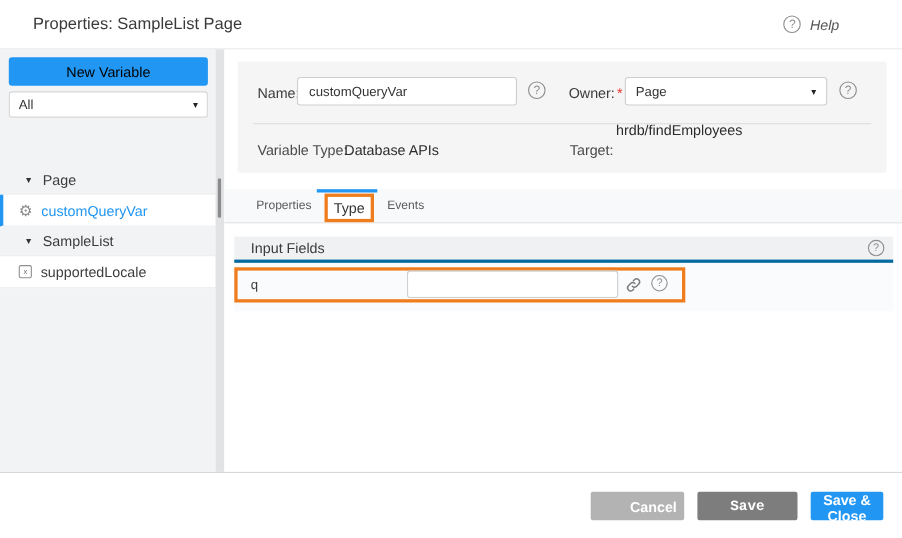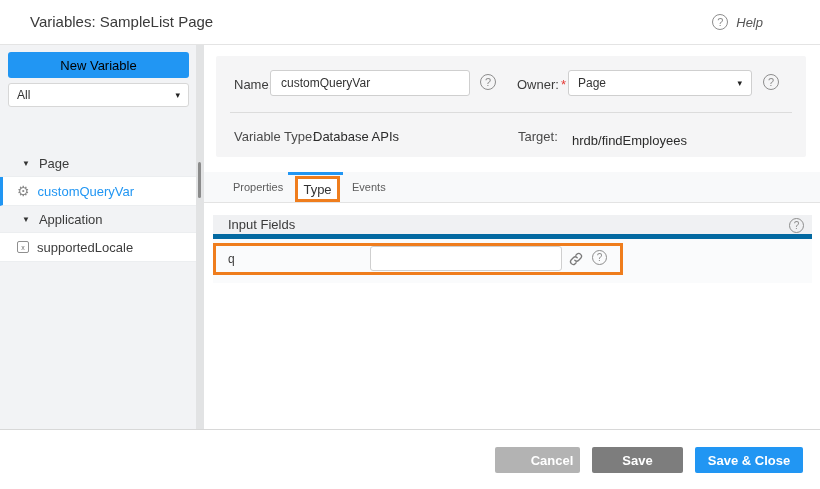--- a/index.html
+++ b/index.html
@@ -44,45 +44,45 @@
   .sel .arrow { margin-left:auto; font-size:9px; color:#222; }
   .card-divider { position:absolute; left:14px; top:56px; width:562px; height:1px; background:#dcdcdc; }
   .ro-label { position:absolute; font-size:13px; color:#4a4a4a; }
   .ro-value { position:absolute; font-size:13px; color:#2b2b2b; }
 
   .tabbar { position:absolute; left:0; top:127px; width:616px; height:31px; background:#f8f9fa; border-bottom:1px solid #e3e3e3; }
   .tab { position:absolute; top:0; height:30px; line-height:30px; font-size:11px; color:#5c5c5c; cursor:pointer; }
   .tab-active-bar { position:absolute; left:84px; top:0; width:55px; height:3px; background:#2196f3; }
   .tab-data-box { position:absolute; left:91px; top:4px; width:45px; height:26px; background:#fff; border:3px solid #ef7d1d; display:flex; align-items:center; justify-content:center; font-size:13px; color:#333; cursor:pointer; }
 
-  .section-header { position:absolute; left:9px; top:170px; width:599px; height:24px; background:#f0f1f3; border-bottom:5px solid #0369a1; display:flex; align-items:center; }
+  .section-header { position:absolute; left:9px; top:170px; width:599px; height:24px; background:#f0f1f3; border-bottom:3px solid #0369a1; display:flex; align-items:center; }
   .section-title { font-size:13px; color:#3a3a3a; margin-left:15px; }
   .section-header .qicon { position:absolute; right:8px; top:3px; }
   .section-body { position:absolute; left:9px; top:194px; width:599px; height:44px; background:#fafbfc; }
 
   .annot-row { position:absolute; left:0; top:4px; width:410px; height:32px; border:3px solid #ef7d1d; background:transparent; }
   .annot-row .row-label { position:absolute; left:12px; top:6px; font-size:12px; color:#3c3c3c; }
   .annot-row .row-input { left:154px; top:0px; width:192px; height:25px; }
   .link-icon { position:absolute; left:352px; top:5px; width:16px; height:16px; cursor:pointer; }
   .annot-row .qicon { position:absolute; left:376px; top:4px; cursor:pointer; }
 
   
   .footer { position:absolute; left:0; top:429px; width:820px; height:60px; background:#fff; border-top:1px solid #d8d8d8; display:flex; justify-content:flex-end; align-items:flex-start; gap:12px; padding:17px 17px 0 0; }
   .btn { height:26px; border:none; border-radius:2px; color:#fff; font-size:13px; font-weight:bold; font-family:inherit; cursor:pointer; }
   .btn-cancel { width:85px; background:#b3b3b3;padding-left:29px; }
-  .btn-save { width:91px; background:#7d7d7d; }
-  .btn-saveclose { width:108px; background:#2196f3; }
+  .btn-save { width:91px; background:#7d7d7d;font-family:Liberation Mono, monospace; }
+  .btn-saveclose { width:66px; background:#2196f3; }
 </style>
 </head>
 <body>
 
 <div class="stage">
 
   <div class="titlebar">
-    <div class="title">Variables: SampleList Page</div>
+    <div class="title">Properties: SampleList Page</div>
     <div class="help-group">
       <span class="qicon">?</span>
       <span class="help-label">Help</span>
     </div>
   </div>
 
   <div class="sidebar">
     <button class="btn-new">New Variable</button>
 
     <div class="filter-select">
@@ -95,21 +95,21 @@
       <div class="tree-row tree-group">
         <span class="tri">▼</span>
         <span>Page</span>
       </div>
       <div class="tree-row tree-item selected">
         <span class="gear-glyph">⚙</span>
         <span>customQueryVar</span>
       </div>
       <div class="tree-row tree-group">
         <span class="tri">▼</span>
-        <span>Application</span>
+        <span>SampleList</span>
       </div>
       <div class="tree-row tree-item">
         <span class="var-box">x</span>
         <span>supportedLocale</span>
       </div>
     </div>
   </div>
 
   <div class="sb-scrolltrack">
     <div class="sb-thumb"></div>
@@ -127,21 +127,21 @@
         <span>Page</span>
         <span class="arrow">▾</span>
       </div>
       <span class="qicon" style="position:absolute; left:547px; top:18px;">?</span>
 
       <div class="card-divider"></div>
 
       <div class="ro-label" style="left:18px; top:73px;">Variable Type:</div>
       <div class="ro-value" style="left:97px; top:73px;">Database APIs</div>
       <div class="ro-label" style="left:302px; top:73px;">Target:</div>
-      <div class="ro-value" style="left:344px; top:77px;margin-left:12px;">hrdb/findEmployees</div>
+      <div class="ro-value" style="left:344px; top:55px;">hrdb/findEmployees</div>
     </div>
 
     <div class="tabbar">
       <div class="tab" style="left:29px;">Properties</div>
       <div class="tab-active-bar"></div>
       <div class="tab-data-box">
           <span>Type</span>
         </div>
       <div class="tab" style="left:148px;">Events</div>
     </div>

